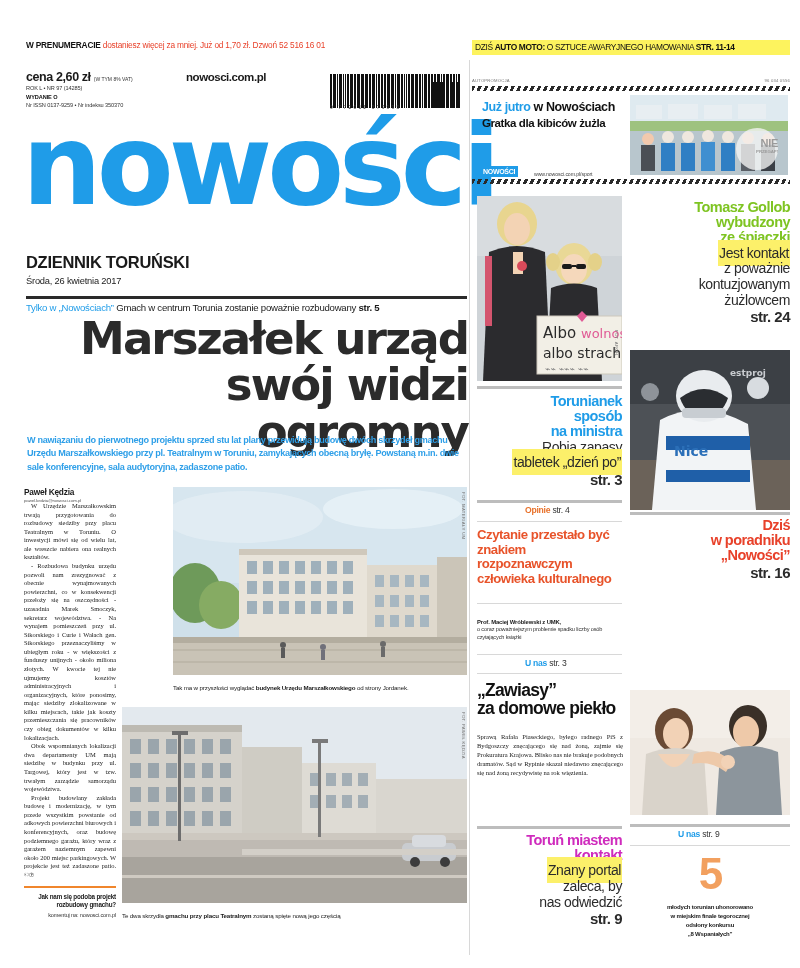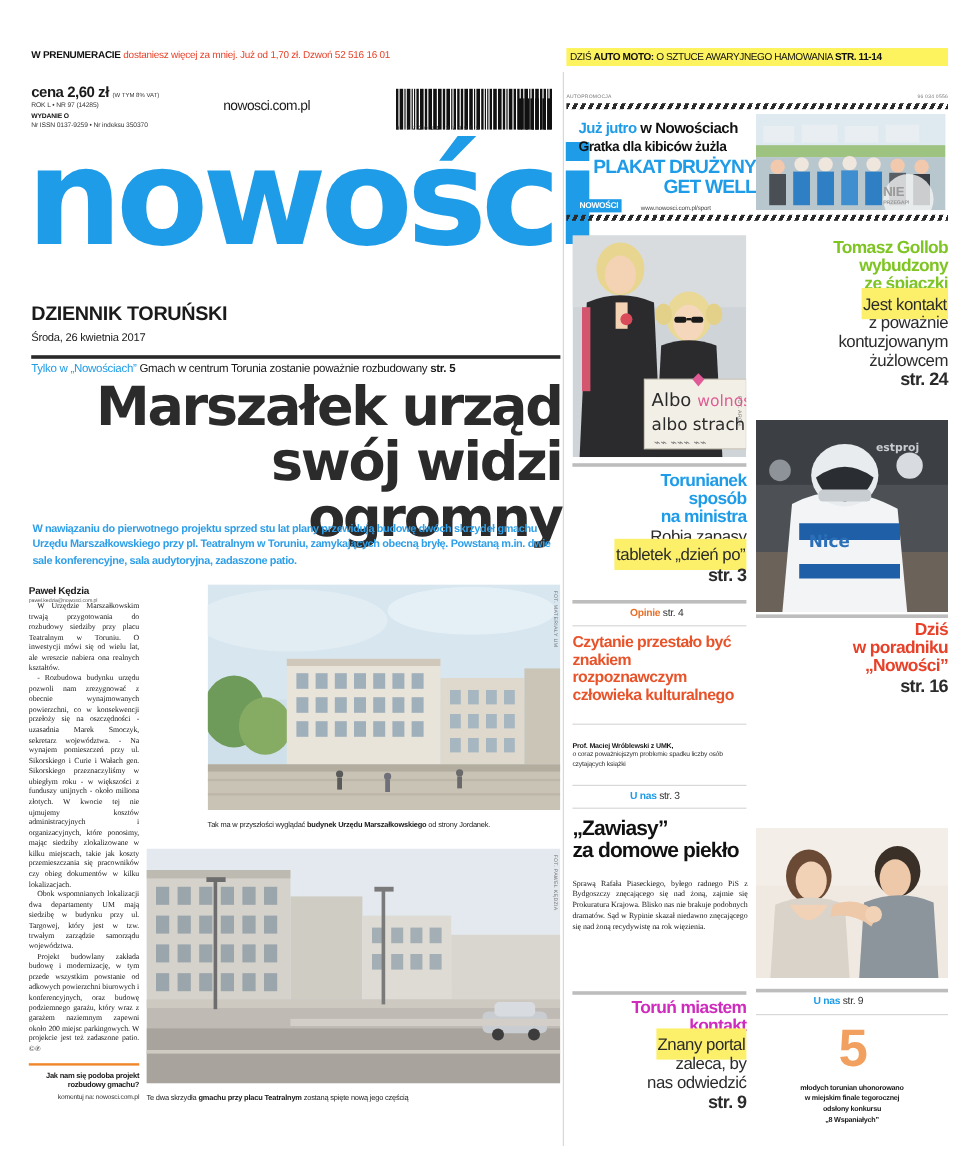--- a/index.html
+++ b/index.html
@@ -27,21 +27,21 @@
   }
   .promo-right .b { font-weight: bold; }
 
   
   .price-block { position: absolute; left: 26px; top: 70px; }
   .price-main { font-size: 12.5px; font-weight: bold; letter-spacing: -0.4px; }
   .price-main .vat { font-size: 5px; font-weight: normal; letter-spacing: 0; color: #333; }
   .price-sub { font-size: 5.6px; color: #333; line-height: 1.55; letter-spacing: -0.1px; }
   .price-sub .em { font-weight: bold; color: #111; }
 
-  .www { position: absolute; left: 186px; top: 71px; font-size: 11.5px; font-weight: normal; letter-spacing: -0.45px; margin-top: 12px; }
+  .www { position: absolute; left: 186px; top: 71px; font-size: 11.5px; font-weight: bold; letter-spacing: -0.45px; }
 
   
   .barcode { position: absolute; left: 330px; top: 68px; height: 40px; display: flex; align-items: flex-end; }
   .barcode i { display:block; background:#111; height: 34px; margin-right: 1px; }
   .barcode .num { position: absolute; left: 0; top: 36px; font-size: 5px; letter-spacing: 2.2px; color: #333; }
   .barcode2 { position: absolute; left: 432px; top: 68px; height: 40px; display:flex; align-items: flex-end;}
   .barcode2 i { display:block; background:#111; height: 26px; margin-right: 1px; }
 
   
   .logo {
@@ -119,22 +119,22 @@
              background: repeating-linear-gradient(115deg,#2a2a2a 0 3px,transparent 3px 6px); }
   .ad-t1 { position: absolute; left: 10px; top: 22px; font-size: 12.5px; font-weight: bold; letter-spacing: -0.4px; color: #1f9ce8; }
   .ad-t1 .k { color: #111; }
   .ad-t2 { position: absolute; left: 10px; top: 39px; font-size: 11.5px; font-weight: bold; letter-spacing: -0.4px; color: #111; }
   .ad-t3 { position: absolute; left: 8px; top: 54px; width: 150px; font-size: 16px; font-weight: bold;
            letter-spacing: -0.7px; line-height: 1.05; color: #1f9ce8; text-align: right; }
   .ad-logo { position: absolute; left: 8px; top: 88px; background: #1f9ce8; color: #fff;
              font-size: 7px; font-weight: bold; padding: 2px 3px; letter-spacing: -0.3px; }
   .ad-url { position: absolute; left: 62px; top: 93px; font-size: 5.2px; color: #444; letter-spacing: -0.1px; }
   .ad-img { position: absolute; left: 158px; top: 17px; width: 158px; height: 80px; overflow: hidden; }
-  .ad-stamp { position: absolute; right: 10px; top: 50px; width: 42px; height: 42px; border-radius: 50%;
-              background: rgba(245,245,245,0.78); color: #9a9a9a; text-align: left; }
+  .ad-stamp { position: absolute; right: 10px; top: 33px; width: 42px; height: 42px; border-radius: 50%;
+              background: rgba(245,245,245,0.78); color: #9a9a9a; text-align: right; }
   .ad-stamp .a { font-size: 11px; font-weight: bold; display:block; margin-top: 9px; letter-spacing: -0.3px;}
   .ad-stamp .b2 { font-size: 4.4px; font-weight: bold; display:block; letter-spacing: -0.1px;}
 
   .rail-rule { position: absolute; height: 2.5px; background: #bdbdbd; }
   .rail-rule.thin { height: 1px; background: #d8d8d8; }
 
   .sec-lab { position: absolute; font-size: 8.6px; letter-spacing: -0.25px; }
   .sec-lab .l { font-weight: bold; margin-left: 48px; }
   .sec-lab .p { color: #333; }
 
@@ -438,24 +438,20 @@
   <div class="adbox">
     <div class="ad-lab">AUTOPROMOCJA</div>
     <div class="ad-lab-r">96 034 0556</div>
     <div class="ad-dash" style="top:8px;"></div>
     <div class="ad-dash" style="top:101px;"></div>
     <div class="ad-t1">
       <span>Już jutro</span>
       <span class="k">w Nowościach</span>
     </div>
     <div class="ad-t2">Gratka dla kibiców żużla</div>
-    <div class="ad-t3">
-      <div>PLAKAT DRUŻYNY</div>
-      <div>GET WELL</div>
-    </div>
     <div class="ad-logo">NOWOŚCI</div>
     <div class="ad-url">www.nowosci.com.pl/sport</div>
     <div class="ad-img">
       <svg width="158" height="80" viewBox="0 0 158 80">
         <rect width="158" height="80" fill="#cfe3ee"></rect>
         <rect y="0" width="158" height="26" fill="#dfeaf0"></rect>
         <rect y="26" width="158" height="10" fill="#9ec27f"></rect>
         <rect y="36" width="158" height="44" fill="#b8c6cd"></rect>
         <g fill="#e8eef2">
           <rect x="6" y="10" width="26" height="14"></rect>

